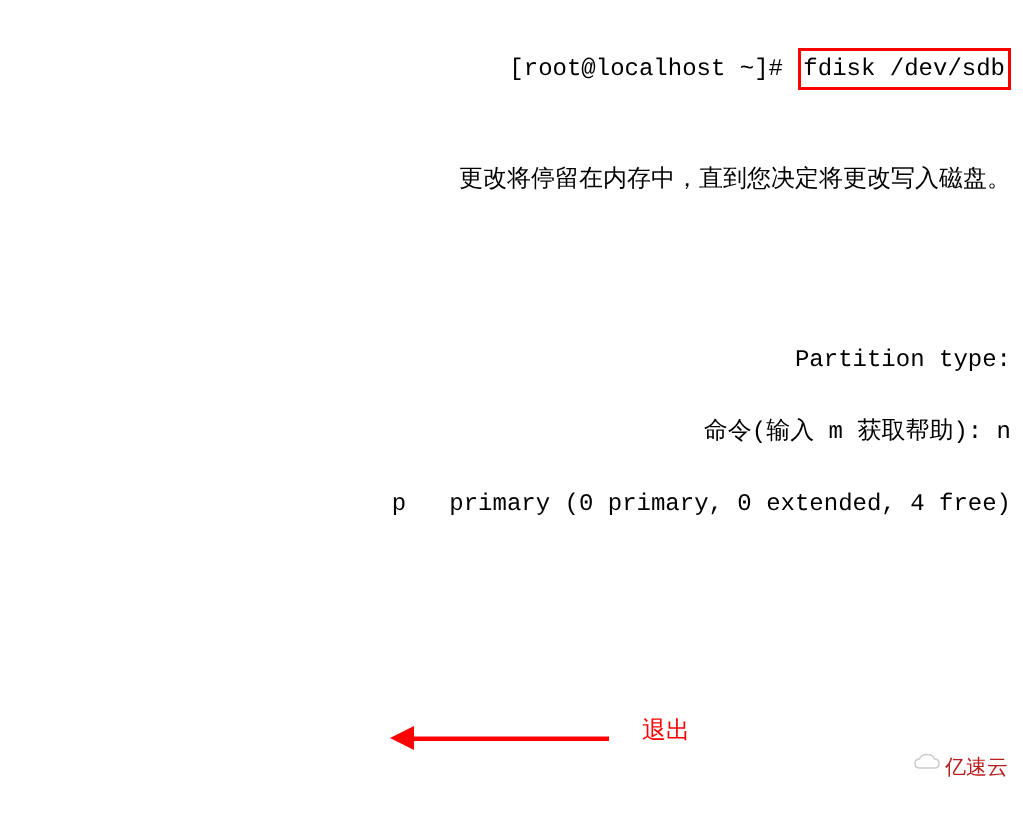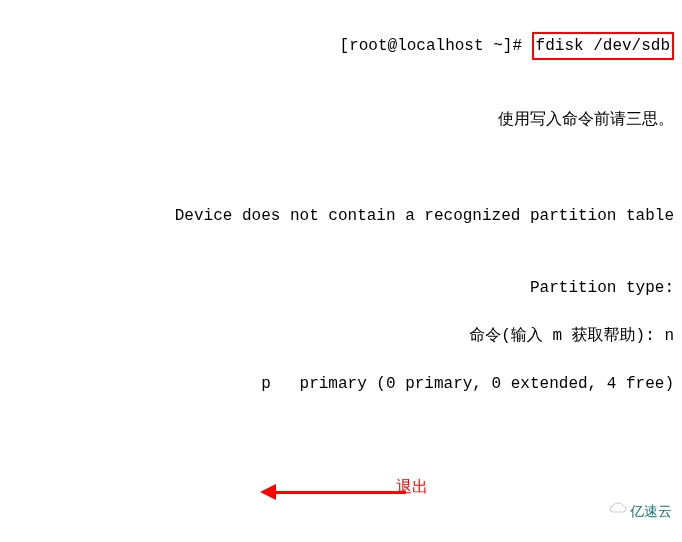--- a/index.html
+++ b/index.html
@@ -40,54 +40,53 @@
     }
     .arrow-head {
       width: 0;
       height: 0;
       border-top: 8px solid transparent;
       border-bottom: 8px solid transparent;
       border-right: 16px solid #ff0000;
     }
     .annotation {
       position: absolute;
-      left: 396px;
+      left: 428px;
       top: 476px;
       color: #ff0000;
       font-size: 16px;
     }
     .watermark {
       position: absolute;
       right: 10px;
       bottom: 20px;
-      color: #0f766e;
+      color: #b91c1c;
       font-size: 14px;
       font-family: sans-serif;
       display: flex;
       align-items: center;
       gap: 2px;
     }
     .watermark-icon {
       display: inline-block;
     }
     .line {
       display: block;
       text-align: right;
     }
   </style>
 </head>
 <body>
 
 <div class="terminal">
 <span class="line"><span>[root@localhost ~]# </span><span class="highlight-red">fdisk /dev/sdb</span></span>
 <span class="line"></span>
-<span class="line">使用写入命令前请三思。</span>
+<span class="line">更改将停留在内存中，直到您决定将更改写入磁盘。</span>
 <span class="line"></span>
 <span class="line"></span>
-<span class="line">Device does not contain a recognized partition table</span>
 <span class="line"></span>
 <span class="line">Partition type:</span>
 <span class="line">命令(输入 m 获取帮助): n</span>
 <span class="line">   p   primary (0 primary, 0 extended, 4 free)</span>
 
 
 
 
 
 

